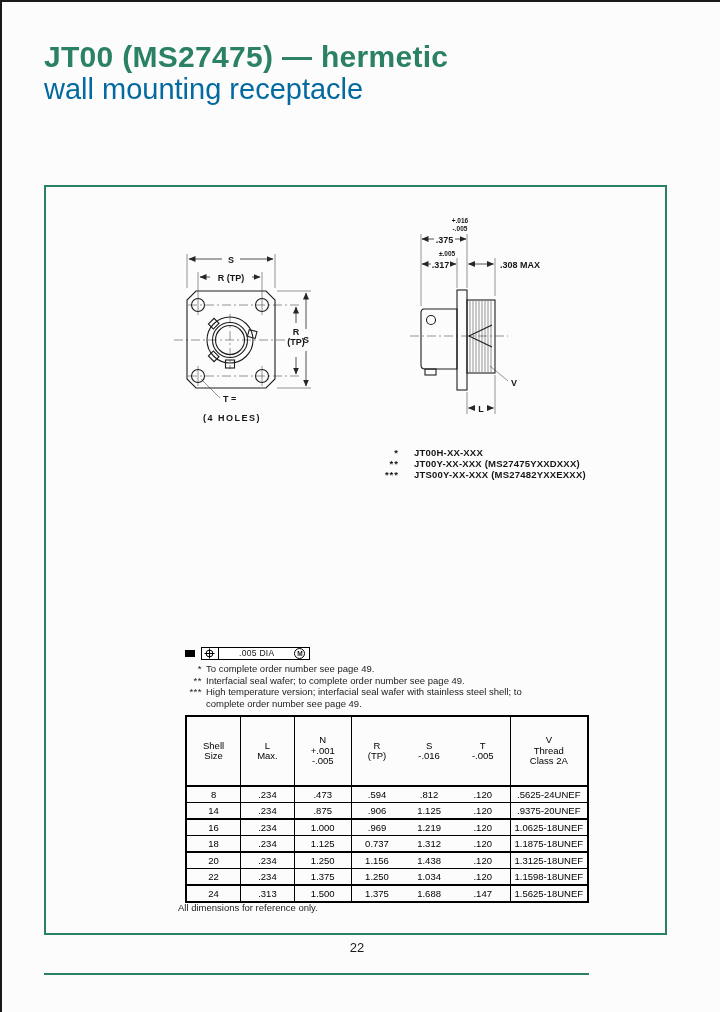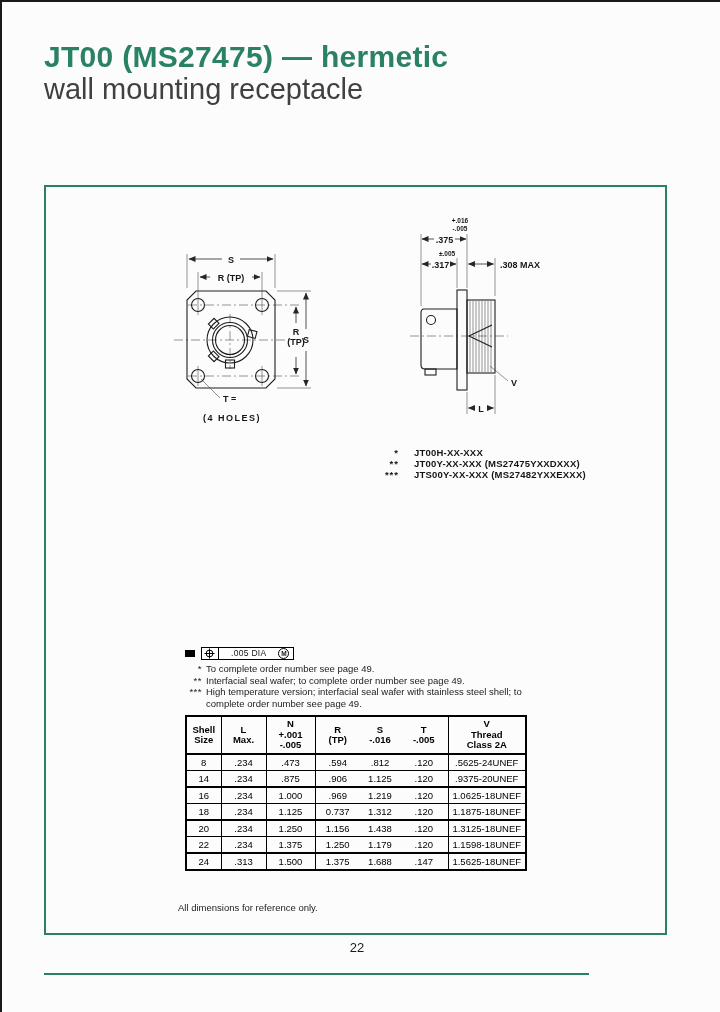--- a/index.html
+++ b/index.html
@@ -6,21 +6,21 @@
   html,body{margin:0;padding:0;background:#ffffff;}
   .page{
     position:relative;width:720px;height:1012px;box-sizing:border-box;
     background:#fcfcfc;color:var(--ink);
     font-family:"Liberation Sans",sans-serif;
     border-top:2px solid #1a1a1a;border-left:2px solid #1a1a1a;
     overflow:hidden;
   }
   .title{position:absolute;left:42px;top:38px;line-height:33px;}
   .title .l1{font-size:30px;font-weight:bold;color:var(--accent);letter-spacing:.3px;}
-  .title .l2{font-size:29px;color:#404040;}
+  .title .l2{font-size:29px;color:#0369a1;}
   .content-box{
     position:absolute;left:42px;top:183px;width:623px;height:750px;
     border:2px solid var(--accent);box-sizing:border-box;
   }
   
   .draw{position:absolute;}
   .front-svg{left:114px;top:41px;}
   .side-svg{left:344px;top:21px;}
   .draw text{font-family:"Liberation Sans",sans-serif;font-weight:bold;font-size:9px;fill:#161616;}
   .draw text.tol{font-size:6.5px;}
@@ -29,32 +29,32 @@
   .dim{stroke:#262626;stroke-width:.8;fill:none;}
   .thr{stroke:#2c2c2c;stroke-width:.5;fill:none;}
   
   .pn-list{position:absolute;left:337px;top:260px;font-size:9.5px;font-weight:bold;line-height:11px;white-space:nowrap;}
   .pn-line{display:flex;}
   .pn-stars{width:16px;text-align:right;flex:none;letter-spacing:1px;}
   .pn-text{margin-left:15px;letter-spacing:.2px;}
   
   .fcf{position:absolute;left:139px;top:459px;display:flex;align-items:center;height:14px;}
   .legend-square{width:10px;height:7px;background:#000;margin-right:6px;}
-  .fcf-box{display:flex;align-items:center;border:1px solid #000;height:13px;box-sizing:border-box;padding:0 4px 0 2px;gap:12px;background:#fff;}
+  .fcf-box{display:flex;align-items:center;border:1px solid #000;height:13px;box-sizing:border-box;padding:0 4px 0 2px;gap:20px;background:#fff;}
   .fcf-sym{display:flex;align-items:center;height:100%;padding-right:3px;border-right:1px solid #000;}
   .fcf-val{font-size:8.5px;letter-spacing:.3px;}
   .fcf-mod{width:9px;height:9px;border:1px solid #000;border-radius:50%;font-size:6.5px;line-height:9px;text-align:center;font-weight:bold;}
   
   .notes{position:absolute;left:141px;top:476px;font-size:9.5px;line-height:11.5px;color:#222;}
   .note{display:flex;}
   .note-stars{width:15px;text-align:right;flex:none;letter-spacing:.5px;}
   .note-text{margin-left:4px;width:345px;}
   
   .spec-table{position:absolute;left:139px;top:528px;border-collapse:collapse;border:2px solid #000;font-size:9.5px;color:#000;table-layout:fixed;}
-  .spec-table th{font-weight:bold;text-align:center;vertical-align:middle;height:36px;white-space:pre-line;line-height:10.5px;border-bottom:2px solid #000;padding:0;}
+  .spec-table th{font-weight:normal;text-align:center;vertical-align:middle;height:36px;white-space:pre-line;line-height:10.5px;border-bottom:2px solid #000;padding:16px;}
   .spec-table td{text-align:center;vertical-align:middle;height:15px;padding:0;border-bottom:1px solid #000;}
   .spec-table th:nth-child(-n+3),.spec-table td:nth-child(-n+3),
   .spec-table th:nth-child(6),.spec-table td:nth-child(6){border-right:1px solid #000;}
   .spec-table tbody tr:nth-child(even) td{border-bottom:2px solid #000;}
   .spec-table tbody tr:last-child td{border-bottom:none;}
   .table-footnote{position:absolute;left:132px;top:715px;font-size:9.5px;color:#222;}
   
   .page-number{position:absolute;left:0;top:938px;width:710px;text-align:center;font-size:13px;color:#1b1b1b;}
   .footer-rule{position:absolute;left:42px;top:971px;width:545px;height:2px;background:var(--accent);}
 </style>
@@ -321,21 +321,21 @@
             <td>1.438</td>
             <td>.120</td>
             <td>1.3125-18UNEF</td>
           </tr>
 
           <tr>
             <td>22</td>
             <td>.234</td>
             <td>1.375</td>
             <td>1.250</td>
-            <td>1.179</td>
+            <td>1.034</td>
             <td>.120</td>
             <td>1.1598-18UNEF</td>
           </tr>
 
           <tr>
             <td>24</td>
             <td>.313</td>
             <td>1.500</td>
             <td>1.375</td>
             <td>1.688</td>

